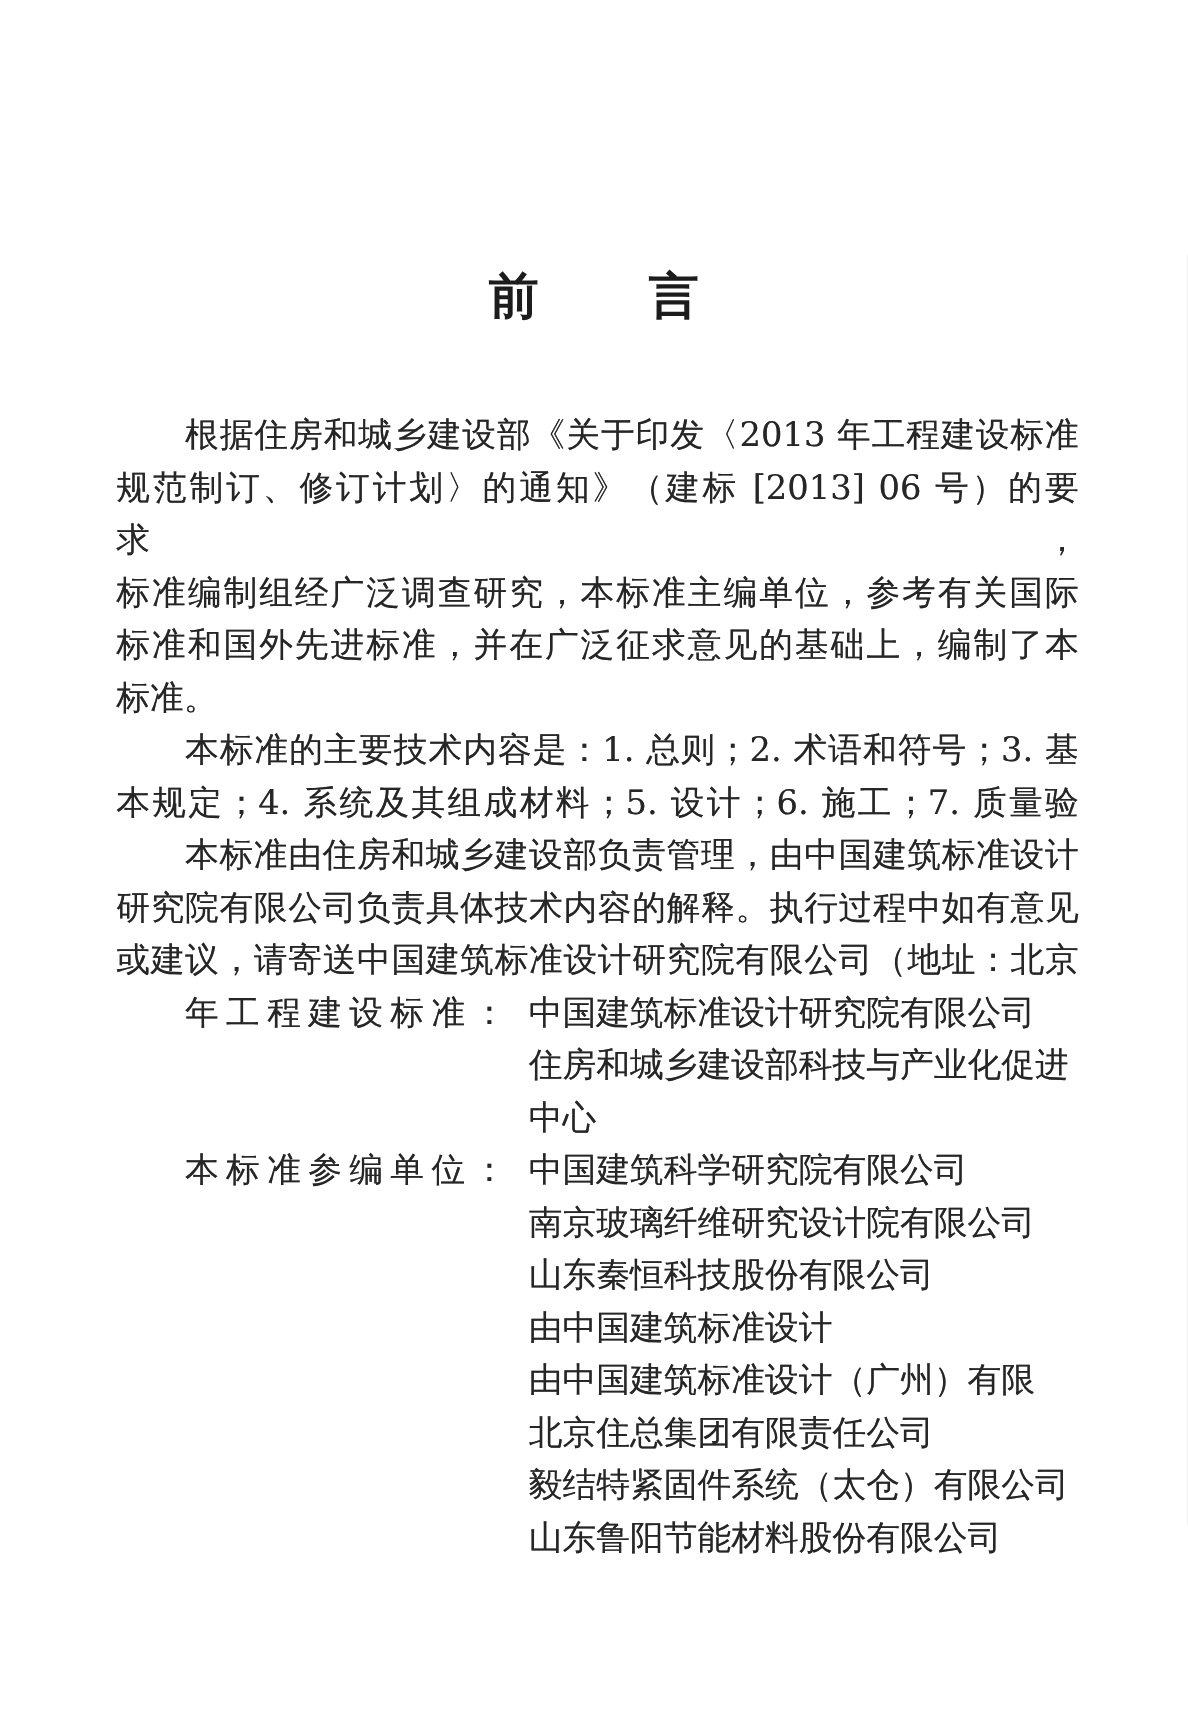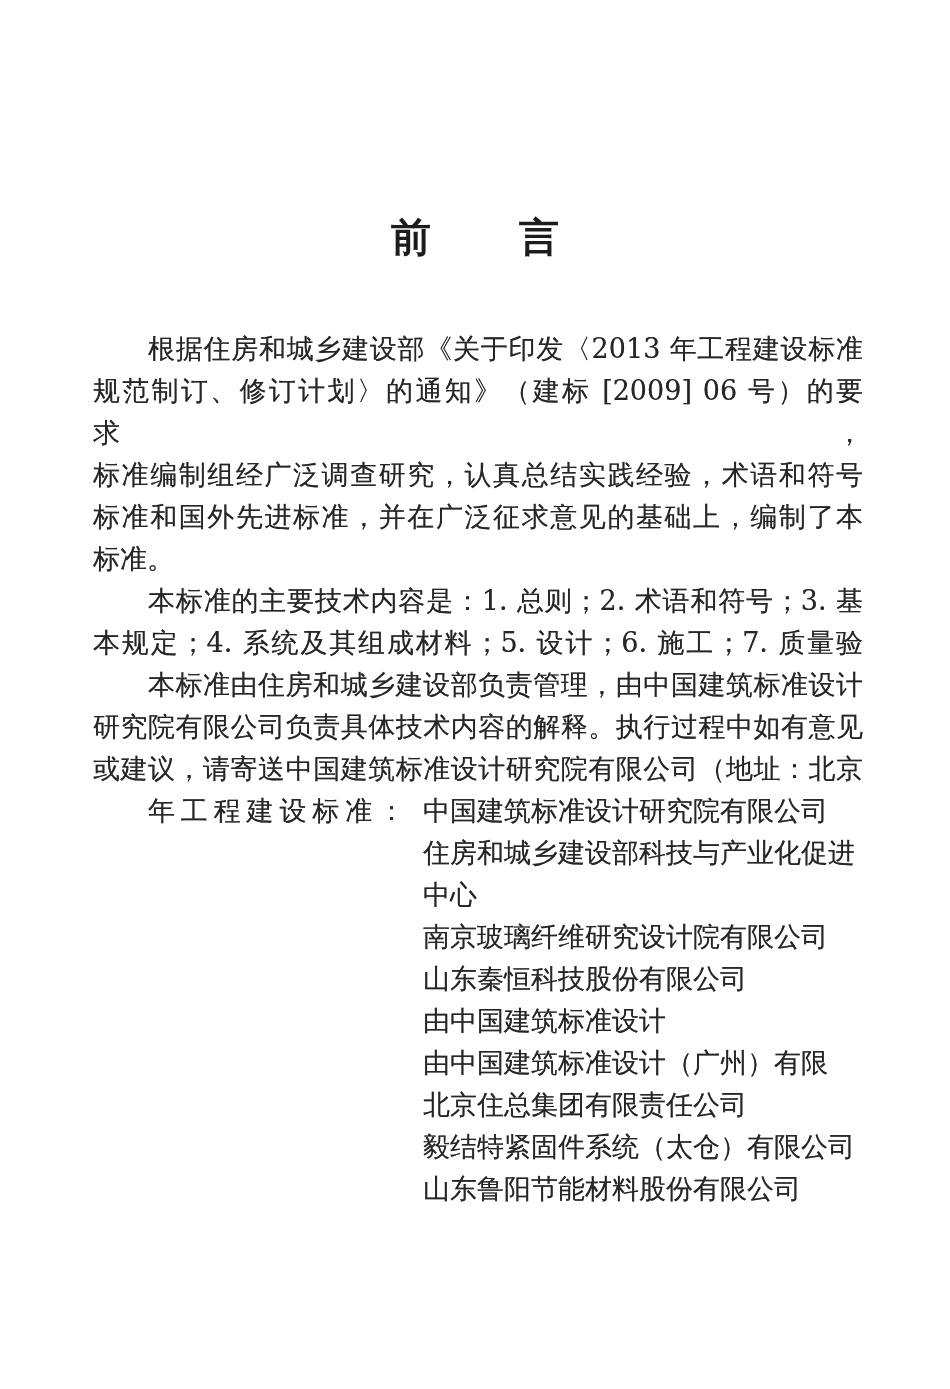--- a/index.html
+++ b/index.html
@@ -53,22 +53,22 @@
 
   <h1 class="doc-title">
     <span>前</span>
     <span>言</span>
   </h1>
 
   <div class="body-block">
 
     <div>
       <div class="line indent fill">根据住房和城乡建设部《关于印发〈2013 年工程建设标准</div>
-      <div class="line fill">规范制订、修订计划〉的通知》（建标 [2009] 06 号）的要求，</div>
-      <div class="line fill">标准编制组经广泛调查研究，认真总结实践经验，术语和符号</div>
+      <div class="line fill">规范制订、修订计划〉的通知》（建标 [2013] 06 号）的要求，</div>
+      <div class="line fill">标准编制组经广泛调查研究，本标准主编单位，参考有关国际</div>
       <div class="line fill">标准和国外先进标准，并在广泛征求意见的基础上，编制了本</div>
       <div class="line">标准。</div>
     </div>
 
     <div>
       <div class="line indent fill">本标准的主要技术内容是：1. 总则；2. 术语和符号；3. 基</div>
       <div class="line fill">本规定；4. 系统及其组成材料；5. 设计；6. 施工；7. 质量验</div>
     </div>
 
     <div>
@@ -79,20 +79,23 @@
 
     <div>
       <div class="line">
         <span class="unit-label">年工程建设标准：</span><span class="unit-value">中国建筑标准设计研究院有限公司</span>
       </div>
       <div class="line cont">住房和城乡建设部科技与产业化促进</div>
       <div class="line cont">中心</div>
     </div>
 
     <div>
+      <div class="line">
+        <span class="unit-label">本标准参编单位：</span><span class="unit-value">中国建筑科学研究院有限公司</span>
+      </div>
       <div class="line cont">南京玻璃纤维研究设计院有限公司</div>
       <div class="line cont">山东秦恒科技股份有限公司</div>
       <div class="line cont">由中国建筑标准设计</div>
       <div class="line cont">由中国建筑标准设计（广州）有限</div>
       <div class="line cont">北京住总集团有限责任公司</div>
       <div class="line cont">毅结特紧固件系统（太仓）有限公司</div>
       <div class="line cont">山东鲁阳节能材料股份有限公司</div>
     </div>
 
   </div>

